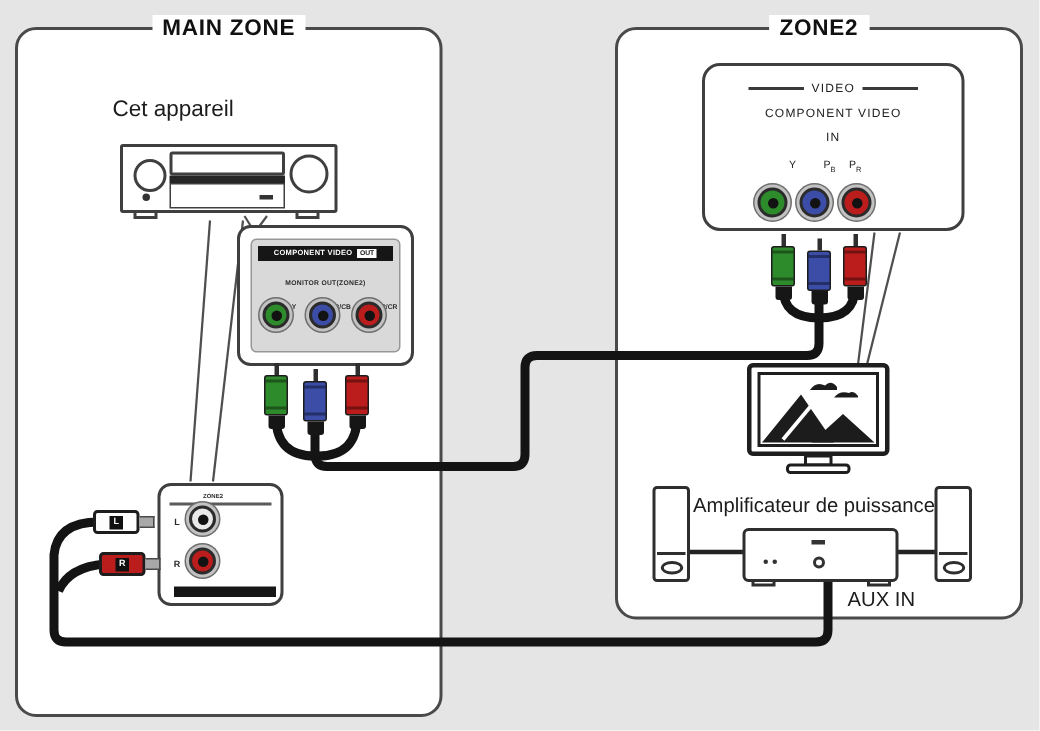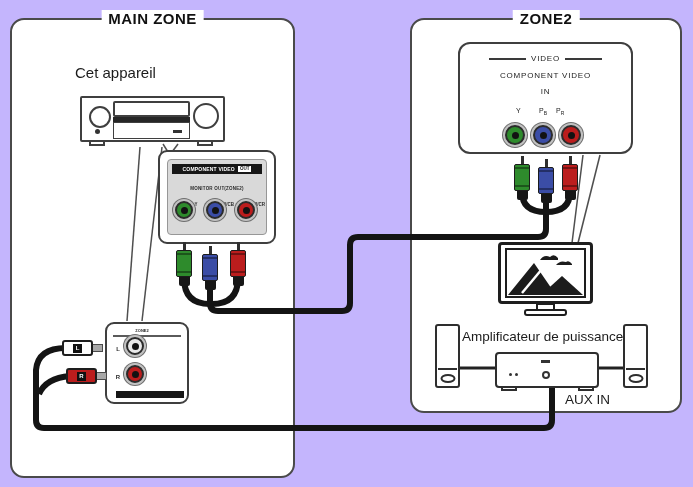--- a/index.html
+++ b/index.html
@@ -1,18 +1,18 @@
 <!DOCTYPE html>
 <html style="--green: #2e8b2c; --blue: #3b4da6; --red: #bb1d1d; --panel_gray: #d9d9d9; --outline: #4a4a4a; --cable: #141414;"><head>
 <meta charset="utf-8">
 <style>
   * { box-sizing: border-box; margin: 0; padding: 0; }
   html,body { background:#fff; }
   .stage {
-    position: relative; width: 693px; height: 487px; background:#c4b5fd;
+    position: relative; width: 693px; height: 487px; background:#e5e5e5;
     font-family: "Liberation Sans", sans-serif; overflow: hidden; color:#1c1c1c;
   }
 
   
   .zone-box {
     position:absolute; border:2px solid #4a4a4a; border-radius:14px; background:#fff; z-index:1;
   }
   .zone-title {
     position:absolute; top:-10px; left:50%; transform:translateX(-50%);
     background:#fff; padding:0 7px; font-size:15px; font-weight:bold; letter-spacing:.5px;
@@ -216,21 +216,21 @@
       </div>
     <div class="htip"></div>
   </div>
   <div class="hplug red" style="left:66px; top:368px;">
     <div class="hbody">
         <span class="hlabel">R</span>
       </div>
     <div class="htip"></div>
   </div>
 
-  <div class="panel" style="left:458px; top:42px; width:175px; height:112px; border-radius:12px;">
+  <div class="panel" style="left:468px; top:42px; width:175px; height:112px; border-radius:12px;">
     <div class="z2row" style="top:10px;">
       <span class="z2line"></span>
       <span class="z2txt">VIDEO</span>
       <span class="z2line"></span>
     </div>
     <div class="z2row" style="top:27px;">
       <span class="z2txt">COMPONENT VIDEO</span>
     </div>
     <div class="z2row" style="top:43px;align-items:center;">
       <span class="z2txt">IN</span>

